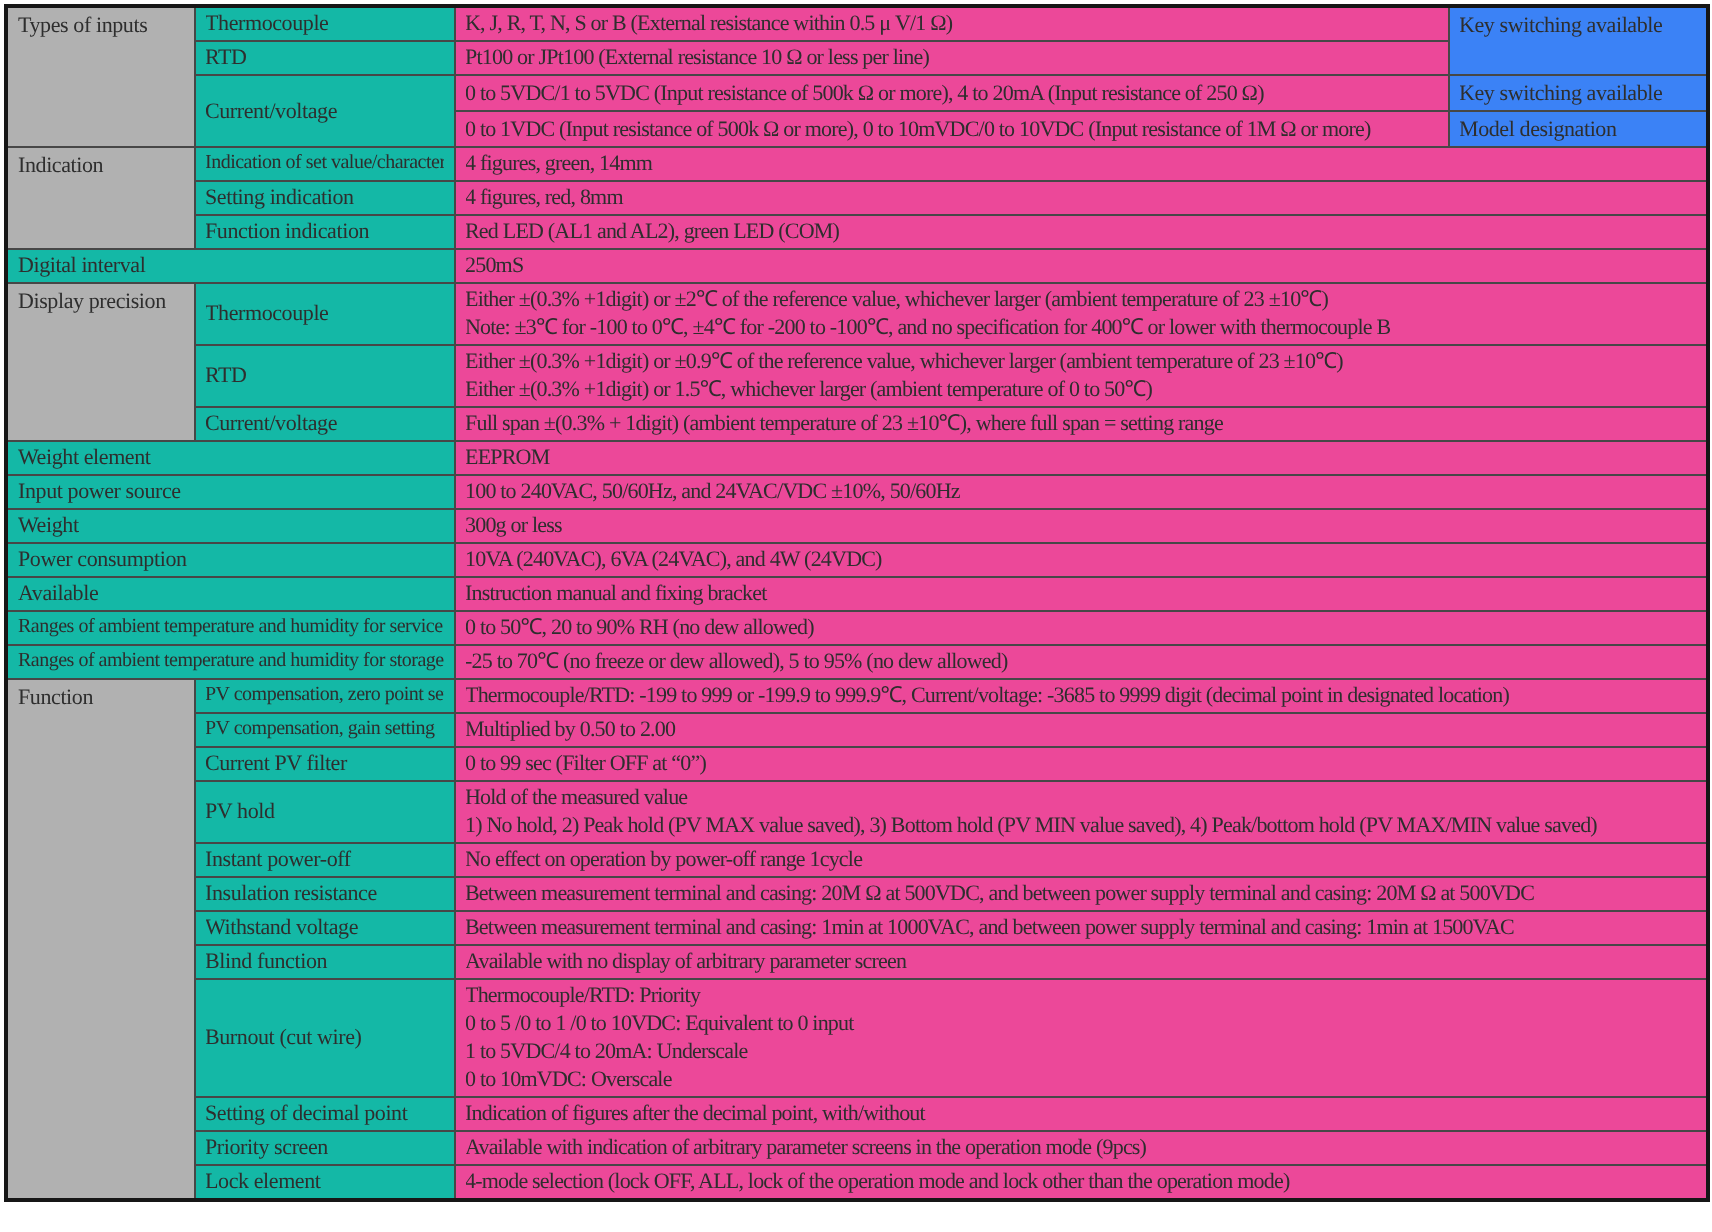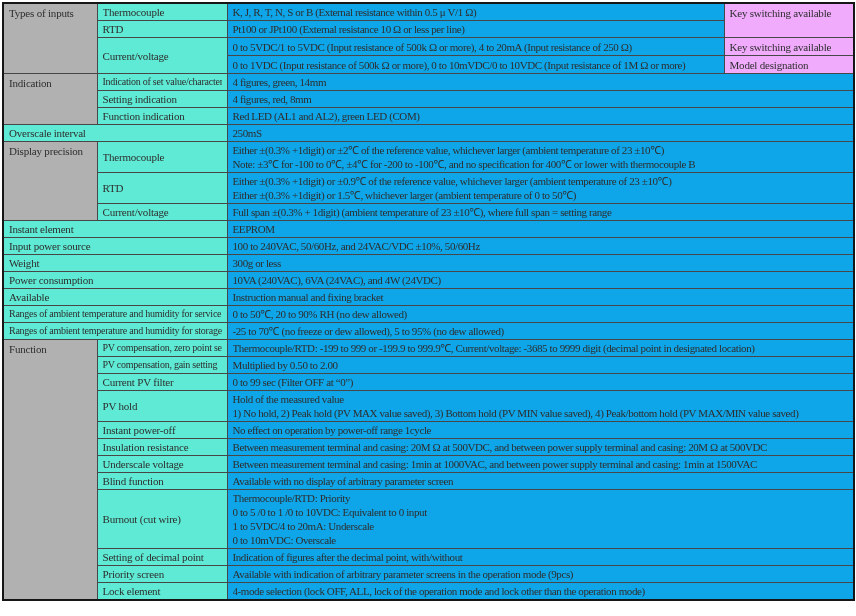--- a/index.html
+++ b/index.html
@@ -36,29 +36,29 @@
     letter-spacing: -0.2px;
     vertical-align: middle;
     overflow: hidden;
   }
   td.section {
     background: #b1b1b1;
     vertical-align: top;
     padding-top: 2px;
   }
   td.label {
-    background: #5eead4;
+    background: #14b8a6;
   }
   td.note {
-    background: #f0abfc;
+    background: #3b82f6;
     vertical-align: top;
     padding-top: 2px;
   }
   td.value {
-    background: #0ea5e9;
+    background: #ec4899;
     letter-spacing: -0.4px;
   }
   td.small {
     font-size: 10px;
     letter-spacing: -0.25px;
     margin-top: 40px;
   }
   td.small .ln { white-space: nowrap; }
   .ln {
     white-space: nowrap;
@@ -140,21 +140,21 @@
         <tr>
           <td class="label">
             <div class="ln">Function indication</div>
           </td>
           <td class="value" colspan="2">
             <div class="ln">Red LED (AL1 and AL2), green LED (COM)</div>
           </td>
         </tr>
         <tr>
           <td class="label" colspan="2">
-            <div class="ln">Overscale interval</div>
+            <div class="ln">Digital interval</div>
           </td>
           <td class="value" colspan="2">
             <div class="ln">250mS</div>
           </td>
         </tr>
         <tr>
           <td class="section" rowspan="3">
             <div class="ln">Display precision</div>
           </td>
           <td class="label">
@@ -177,21 +177,21 @@
         <tr>
           <td class="label">
             <div class="ln">Current/voltage</div>
           </td>
           <td class="value" colspan="2">
             <div class="ln">Full span ±(0.3% + 1digit) (ambient temperature of 23 ±10℃), where full span = setting range</div>
           </td>
         </tr>
         <tr>
           <td class="label" colspan="2">
-            <div class="ln">Instant element</div>
+            <div class="ln">Weight element</div>
           </td>
           <td class="value" colspan="2">
             <div class="ln">EEPROM</div>
           </td>
         </tr>
         <tr>
           <td class="label" colspan="2">
             <div class="ln">Input power source</div>
           </td>
           <td class="value" colspan="2">
@@ -285,21 +285,21 @@
         <tr>
           <td class="label">
             <div class="ln">Insulation resistance</div>
           </td>
           <td class="value" colspan="2">
             <div class="ln">Between measurement terminal and casing: 20M Ω at 500VDC, and between power supply terminal and casing: 20M Ω at 500VDC</div>
           </td>
         </tr>
         <tr>
           <td class="label">
-            <div class="ln">Underscale voltage</div>
+            <div class="ln">Withstand voltage</div>
           </td>
           <td class="value" colspan="2">
             <div class="ln">Between measurement terminal and casing: 1min at 1000VAC, and between power supply terminal and casing: 1min at 1500VAC</div>
           </td>
         </tr>
         <tr>
           <td class="label">
             <div class="ln">Blind function</div>
           </td>
           <td class="value" colspan="2">

